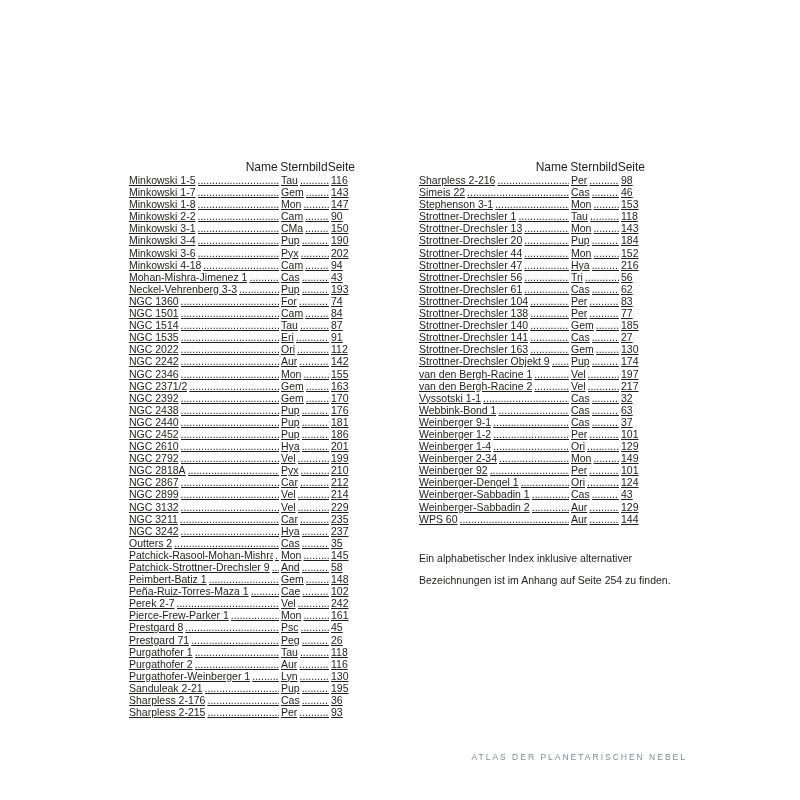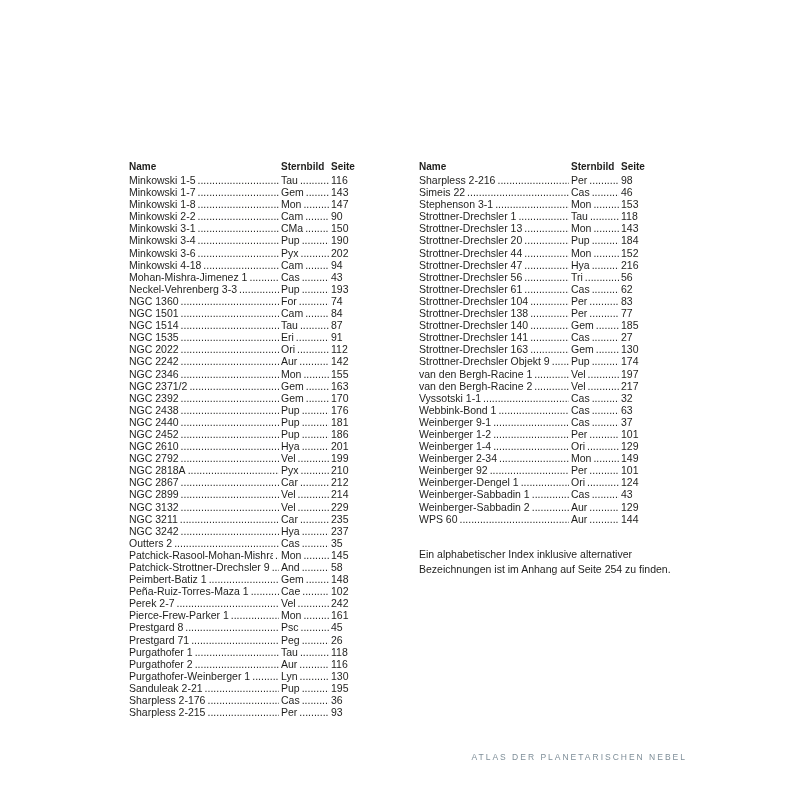--- a/index.html
+++ b/index.html
@@ -16,29 +16,30 @@
     left: 129px;
     top: 129px;
     display: flex;
     gap: 64px;
   }
   .index-col { width: 226px; flex: 0 0 226px; }
 
   .hdr {
     display: flex;
     align-items: baseline;
-    font-weight: bold;
-    font-size: 10px;
+    font-weight: normal;
+    font-size: 12px;
     line-height: 14px;
+    text-align: right;
   }
   .hdr .h-name  { flex: 1 1 auto; white-space: nowrap; }
   .hdr .h-const { flex: 0 0 50px; white-space: nowrap; margin-top: 31px; }
   .hdr .h-page  { flex: 0 0 24px; white-space: nowrap; }
 
-  .rows { font-size: 10.5px; }
+  .rows { font-size: 10.5px; text-decoration: underline; }
   .row {
     display: flex;
     align-items: baseline;
     line-height: 12.1px;
     height: 12.1px;
     white-space: nowrap;
   }
   .c-name { flex: 0 1 auto; overflow: hidden; white-space: nowrap; }
   .leader {
     flex: 1 1 4px;
@@ -57,21 +58,21 @@
     align-items: baseline;
     overflow: hidden;
   }
   .const-text { white-space: nowrap; }
   .c-page { flex: 0 0 24px; white-space: nowrap; }
 
   .note {
     width: 256px;
     margin-top: 22px;
     font-size: 10.5px;
-    line-height: 15px;
+    line-height: 22px;
   }
 
   .footer {
     position: absolute;
     top: 752px;
     right: 113px;
     display: flex;
     align-items: baseline;
     gap: 37px;
     flex-direction: column;

